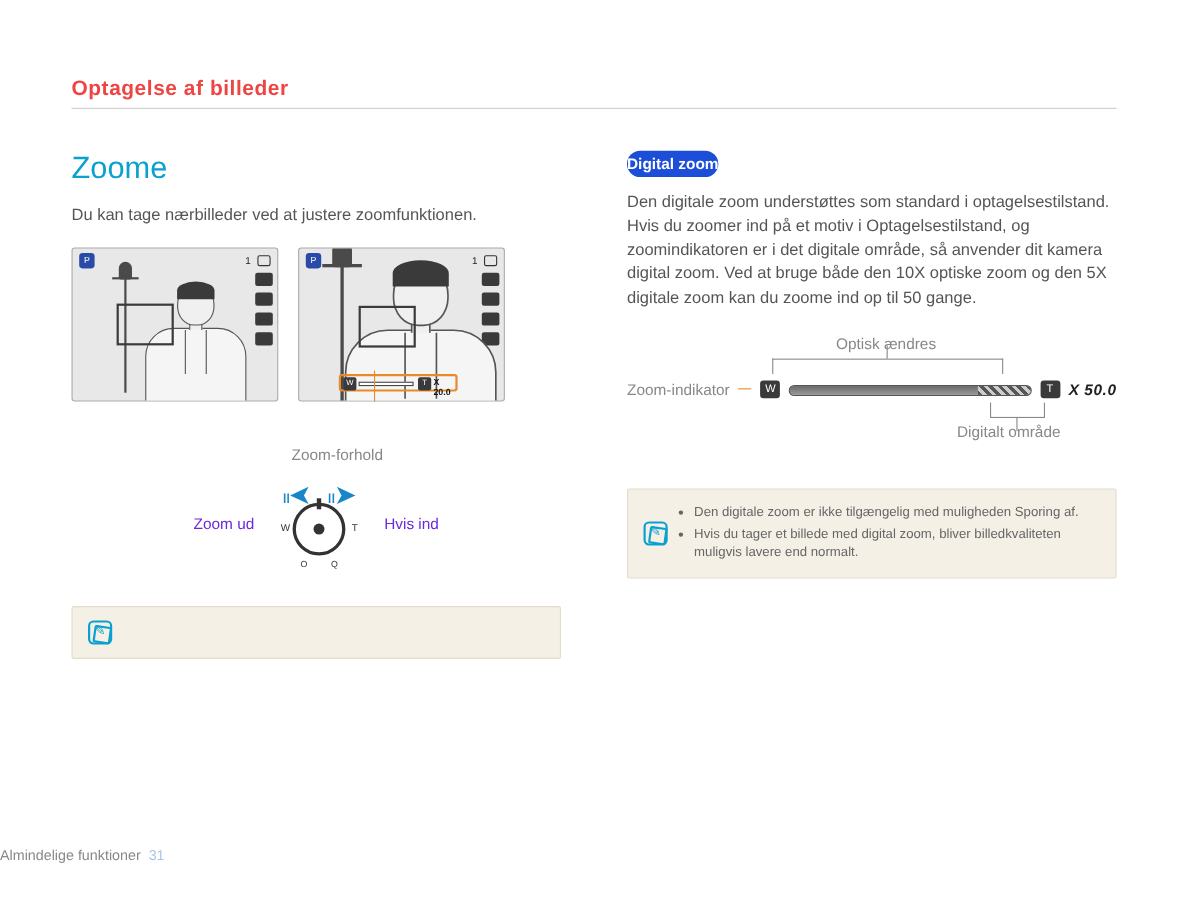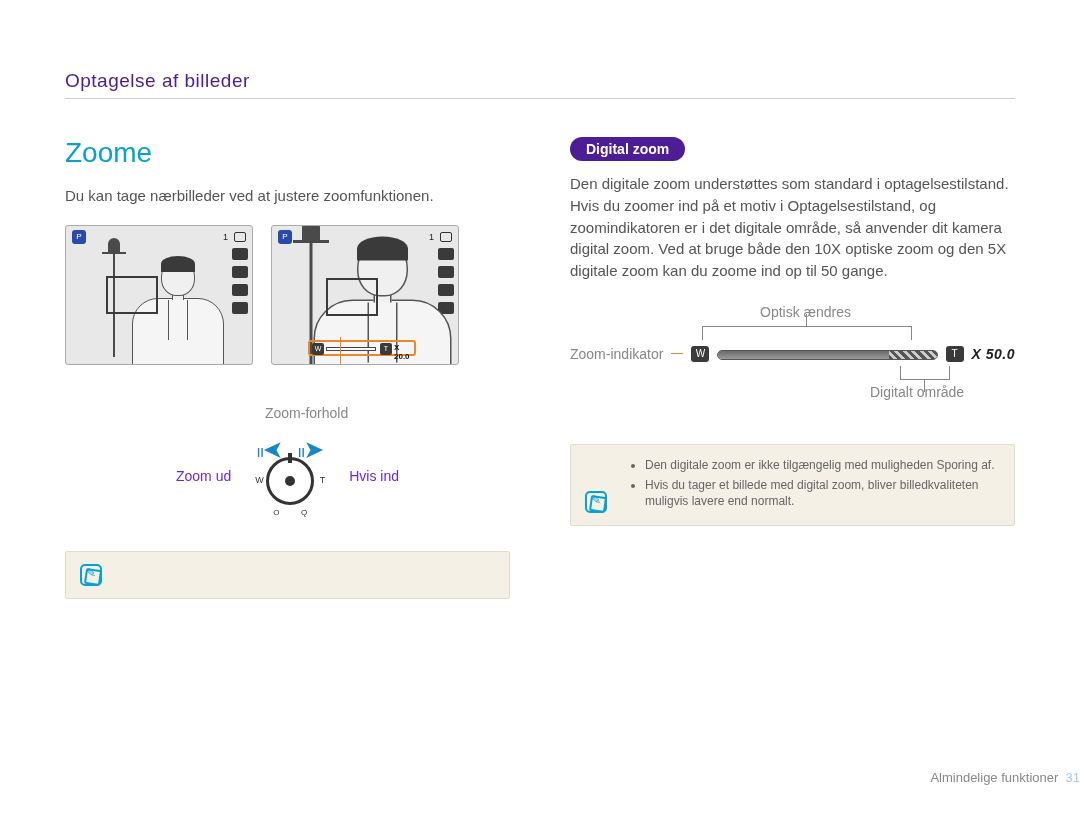--- a/index.html
+++ b/index.html
@@ -7,22 +7,22 @@
     width: 1080px;
     height: 815px;
     background: #fff;
     font-family: Arial, Helvetica, sans-serif;
     color: #555;
     position: relative;
     padding: 70px 65px 40px 65px;
   }
   .header-title {
     font-size: 19px;
-    color: #4c1d95;
-    font-weight: 400;
+    color: #ef4444;
+    font-weight: 700;
     letter-spacing: 0.5px;
   }
   .header-rule {
     border: none;
     border-top: 1px solid #ccc;
     margin-top: 6px;
   }
   .columns {
     display: flex;
     gap: 60px;
@@ -126,21 +126,21 @@
   .arrow-tick{color:#1887c9;font-size:12px;}
   .wt-lbl{position:absolute;top:34px;font-size:9px;color:#333;}
   .wt-l{left:0;}
   .wt-r{right:0;}
   .oq{position:absolute;bottom:-6px;font-size:8px;color:#333;}
   .oq-l{left:18px;}
   .oq-r{right:18px;}
 
   
   .note-box{
-    display:flex; gap:22px; align-items:flex-end;
+    display:flex; gap:8px; align-items:center;
     background:#f4f0e6; border:1px solid #e2dcc9;
     padding:12px 14px; border-radius:2px;
     font-size:12px; color:#666;
   }
   .note-left .note-box{ margin-top:40px; }
   .note-icon{
     width:22px;height:22px;flex:0 0 22px;border:2px solid #0aa1cf;border-radius:5px;
     color:#0aa1cf;position:relative;
   }
   .note-icon::before{
@@ -148,23 +148,23 @@
   }
   .note-icon::after{
     content:"✎"; position:absolute; left:4px; top:0; font-size:12px;
   }
   .note-box ul{list-style:disc; padding-left:16px;}
   .note-box li{margin-bottom:4px; line-height:1.35;}
 
   
   .pill-label{
     display:inline-block;
-    background:#4c1d95; color:#fff;
+    background:#1d4ed8; color:#fff;
     font-size:14px; font-weight:600;
-    padding:4px 16px; border-radius:12px;
+    padding:4px 0; border-radius:12px;
     margin-bottom:12px;
   }
 
   .zoom-indicator-block{
     margin-top:22px; font-size:14px; color:#888;
     position:relative; height:130px;
   }
   .zi-optical{position:absolute;left:190px;top:0;}
   .zi-opt-bracket{
     position:absolute;left:132px;top:22px;width:210px;height:14px;
@@ -193,21 +193,21 @@
     position:absolute;left:330px;top:62px;width:50px;height:14px;
     border-bottom:1px solid #888;border-left:1px solid #888;border-right:1px solid #888;
   }
   .zi-dig-stem{position:absolute;left:354px;top:76px;width:1px;height:12px;background:#888;}
   .zi-digital{position:absolute;left:300px;top:80px;}
 
   .note-right .note-box{ margin-top:10px; }
 
   .footer{
     position:absolute; bottom:30px; left:0; right:0;
-    text-align:right; font-size:13px; color:#888;
+    text-align:left; font-size:13px; color:#888;
   }
   .footer .pg{color:#a8c8e8;}
 </style>
 </head>
 <body>
 
 <div>
   <div class="header-title">Optagelse af billeder</div>
   <hr class="header-rule">
 </div>

